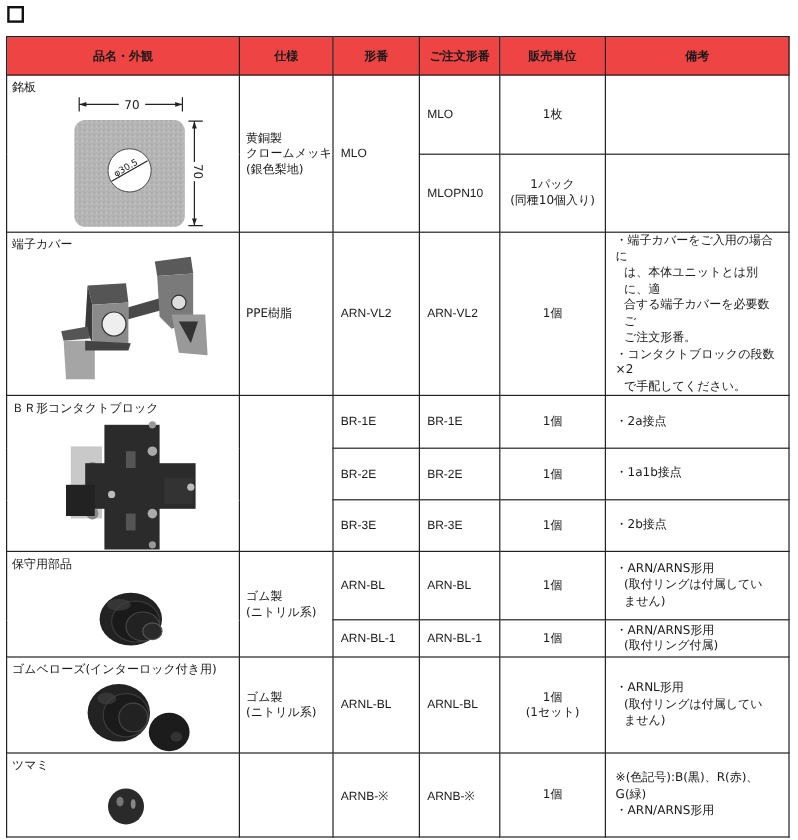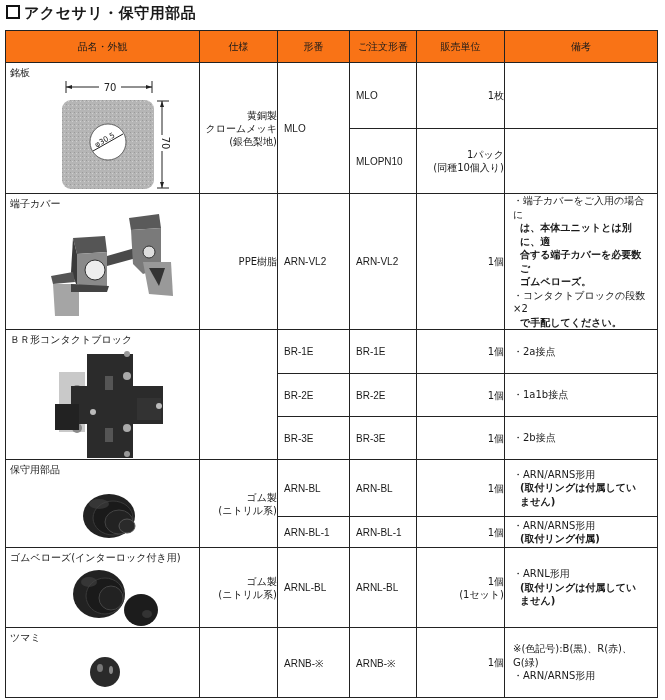--- a/index.html
+++ b/index.html
@@ -2,37 +2,37 @@
 <html><head>
 <meta charset="utf-8">
 <style>
   html, body { margin:0; padding:0; background:#ffffff; }
   body { width:665px; height:700px; position:relative; overflow:hidden;
          font-family:"DejaVu Sans","Liberation Sans",sans-serif; color:#1a1a1a; }
   .title { position:absolute; left:6px; top:4px; font-size:15px; font-weight:bold; letter-spacing:0.5px; }
   .title .box { display:inline-block; width:10px; height:10px; border:2px solid #111; margin-right:4px; vertical-align:-1px; }
   table.grid { position:absolute; left:5px; top:30px; border-collapse:collapse; table-layout:fixed; width:652px; }
   table.grid td, table.grid th { border:1.6px solid #222; font-size:10px; padding:0; vertical-align:middle; }
-  table.grid th { background:#f97316; font-weight:normal; height:31px; font-size:10px; }
+  table.grid th { background:#ef4444; font-weight:bold; height:31px; font-size:10px; }
   .c1 { width:194px; } .c2 { width:78px; } .c3 { width:72px; } .c4 { width:67px; } .c5 { width:88px; } .c6 { width:153px; }
   .name-cell { vertical-align:top !important; position:relative; }
   .name-label { position:absolute; left:4px; top:3px; font-size:10px; white-space:nowrap; }
-  .spec { padding-left:5px !important; line-height:13px; font-size:9.5px;text-align:right; }
+  .spec { padding-left:5px !important; line-height:13px; font-size:9.5px; }
   .model { font-weight:normal; padding-left:6px !important; font-family:"Liberation Sans",sans-serif; font-size:11px; }
-  .unit { text-align:right; font-size:10px; line-height:13px; }
+  .unit { text-align:center; font-size:10px; line-height:13px; }
   .note { padding:0 6px 0 8px !important; font-size:9.5px; line-height:13.5px; }
   .note p { margin:0; }
-  .ind { padding-left:7px;font-weight:bold; }
+  .ind { padding-left:7px; }
   .img-wrap { position:absolute; left:3px; right:0; }
   svg { display:block; }
 </style>
 </head>
 <body>
 
-<div class="title"><span class="box"></span><span>アクセサリ・保守用部品</span></div>
+<div class="title"><span class="box"></span></div>
 
 <table class="grid">
   <colgroup>
       <col class="c1">
       <col class="c2">
       <col class="c3">
       <col class="c4">
       <col class="c5">
       <col class="c6">
     </colgroup>
@@ -120,21 +120,21 @@
       </div>
     </td>
     <td class="spec">PPE樹脂</td>
     <td class="model">ARN-VL2</td>
     <td class="model">ARN-VL2</td>
     <td class="unit">1個</td>
     <td class="note">
       <p>・端子カバーをご入用の場合に</p>
       <p class="ind">は、本体ユニットとは別に、適</p>
       <p class="ind">合する端子カバーを必要数ご</p>
-      <p class="ind">ゴムベローズ。</p>
+      <p class="ind">ご注文形番。</p>
       <p>・コンタクトブロックの段数×2</p>
       <p class="ind">で手配してください。</p>
     </td>
   </tr>
 
   <tr style="height:44px">
     <td rowspan="3" class="name-cell">
       <span class="name-label">ＢＲ形コンタクトブロック</span>
       <div class="img-wrap" style="top:16px">
         <svg width="194" height="112" viewBox="0 0 194 112">

